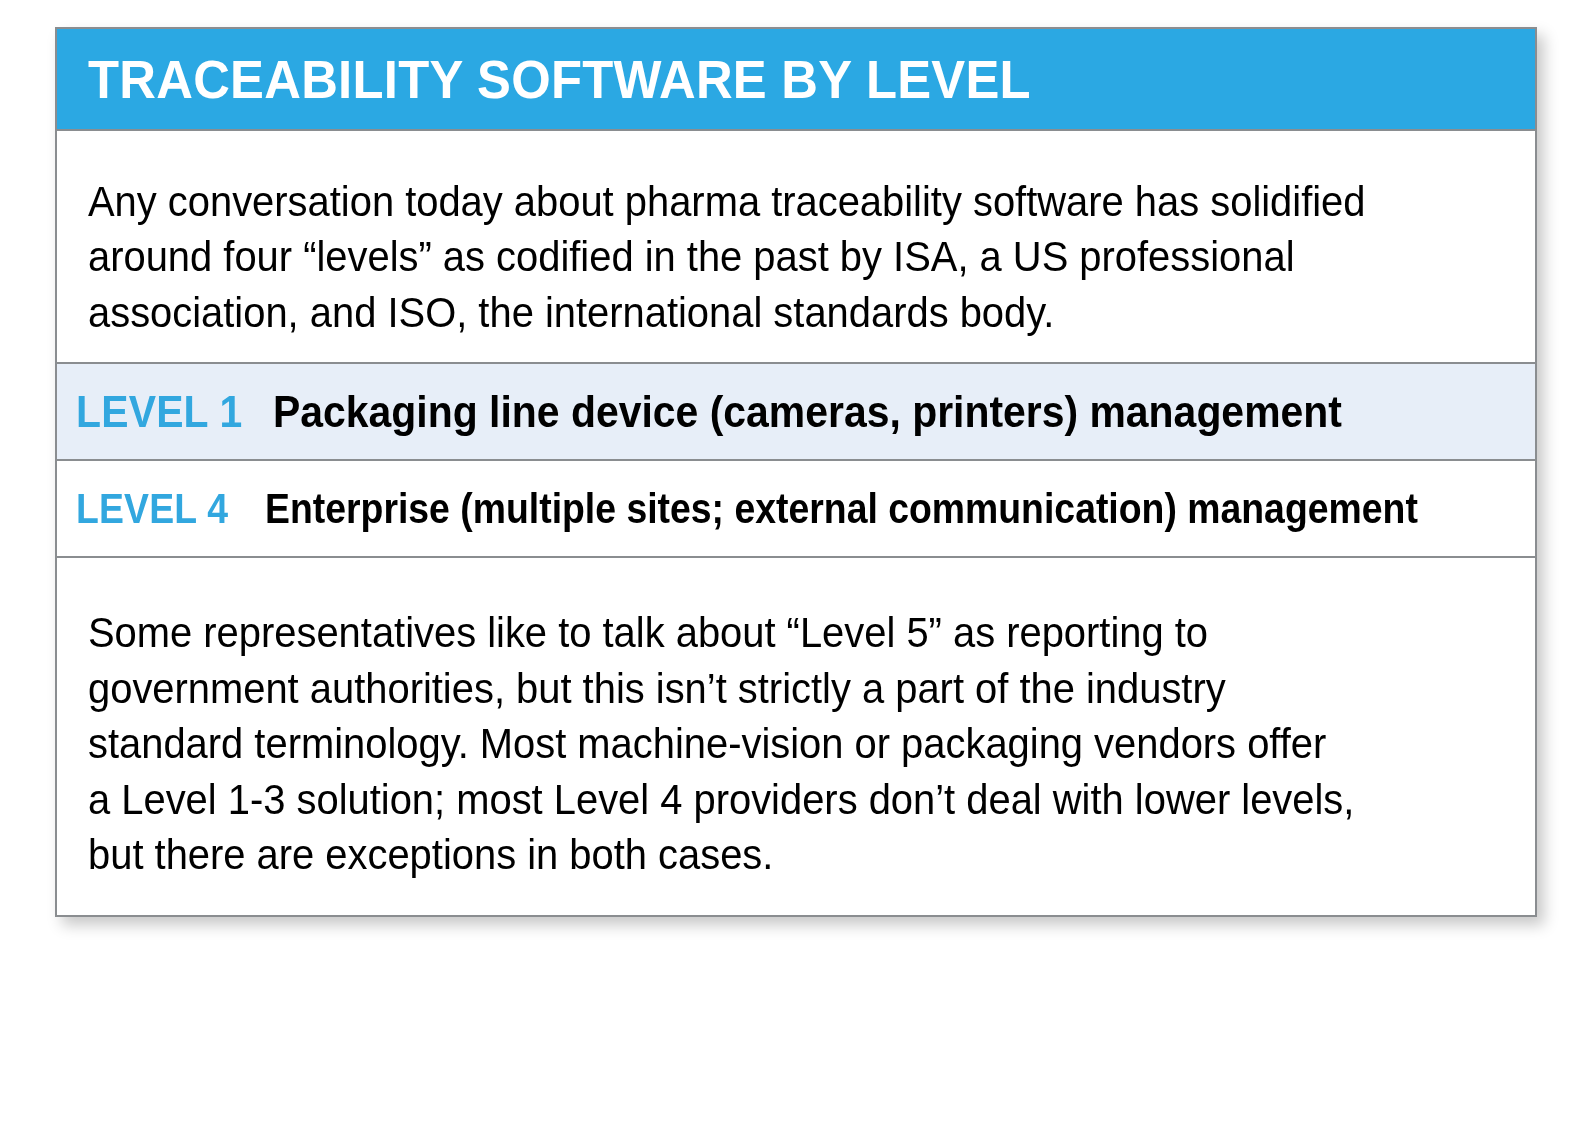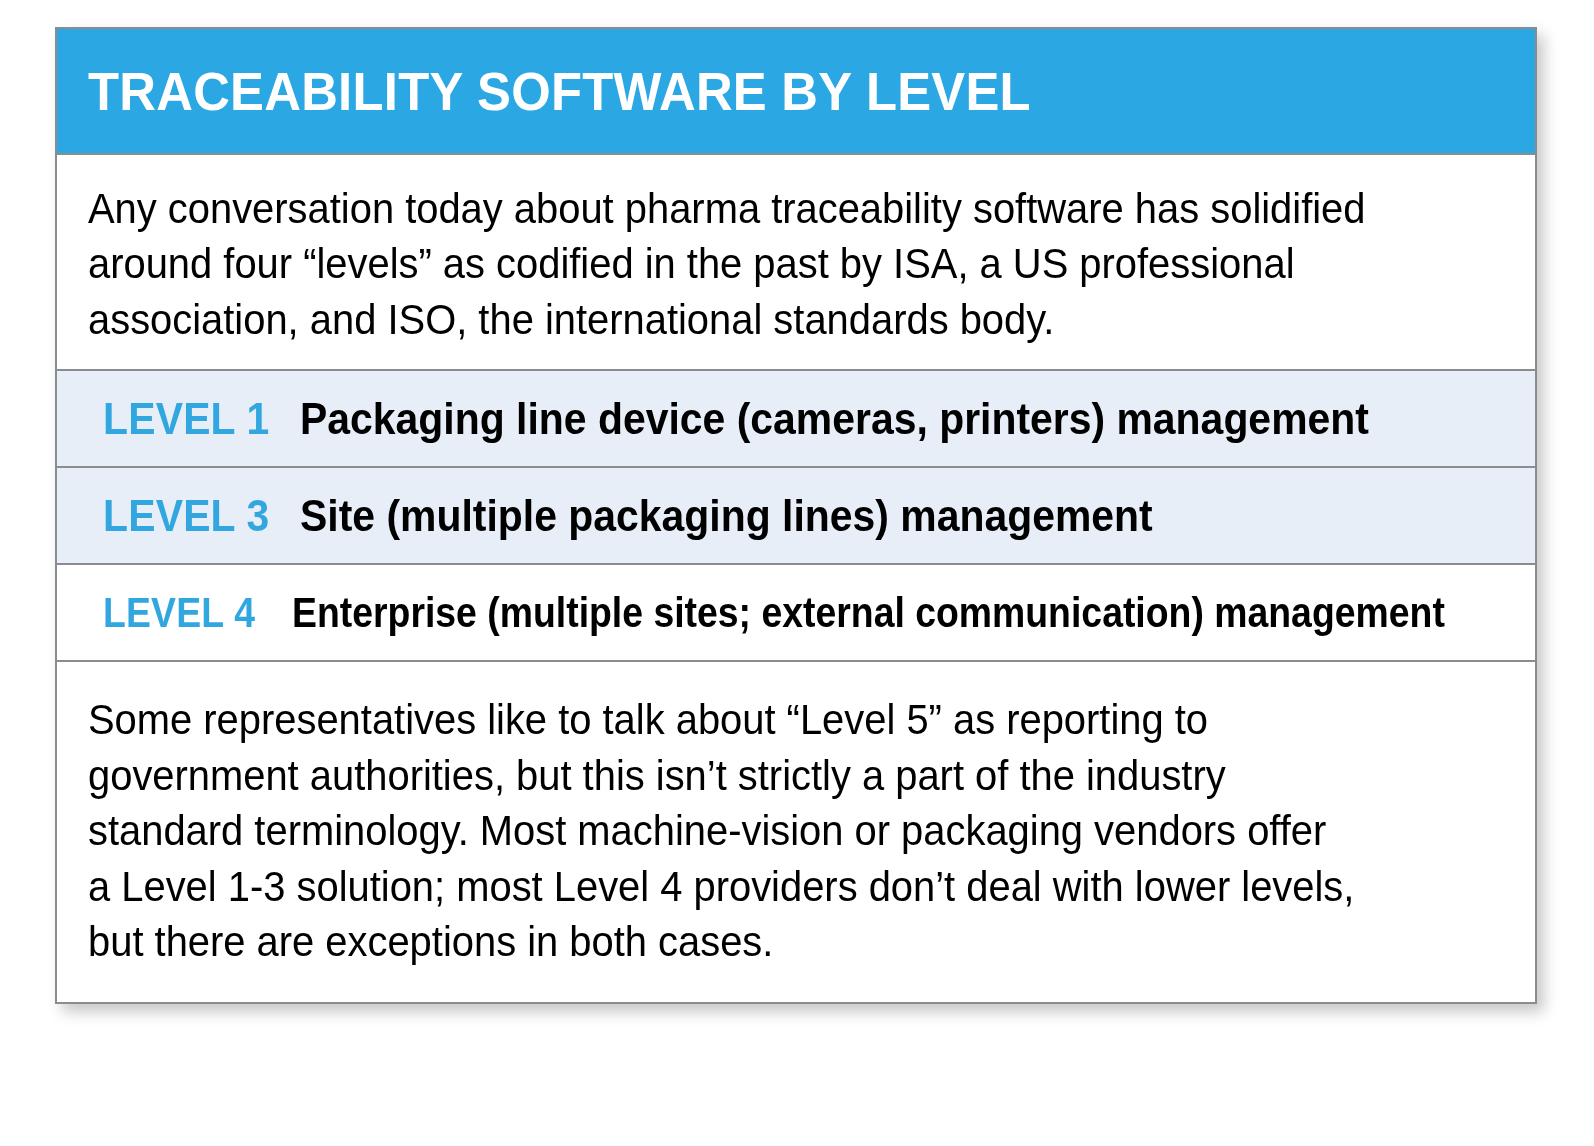--- a/index.html
+++ b/index.html
@@ -23,21 +23,21 @@
     width: 1482px;          
     box-sizing: border-box;
     border: 2px solid #8a8d90;
     background: #ffffff;
     box-shadow: 7px 8px 14px rgba(0,0,0,0.22);
   }
 
   
   .card-header {
     background: #2ba8e3;
-    height: 126px;
+    height: 102px;
     box-sizing: border-box;
     border-bottom: 2px solid #8a8d90;
     display: flex;
     align-items: center;
     padding: 0 31px;
   }
   .card-header .title {
     color: #ffffff;
     font-size: 54px;
     line-height: 1;
@@ -49,20 +49,21 @@
     transform-origin: left center;
     white-space: nowrap;
   }
 
   
   .para-block {
     box-sizing: border-box;
     background: #ffffff;
     padding: 26px 31px 22px 31px;
     border-bottom: 2px solid #8a8d90;
+    margin-top: 17px;
   }
   .para-block.last { border-bottom: none; padding-bottom: 32px; padding-top: 30px; }
 
   .para {
     color: #000000;
     font-size: 42px;
     line-height: 1.32;
     font-weight: 400;
     font-family: "Liberation Sans Narrow", "Liberation Sans", sans-serif;
     transform: scaleX(0.95);
@@ -72,21 +73,21 @@
   .para.justify { text-align: justify; text-justify: inter-word; }
   .para.justify > span { display: block; }
   .para.left { text-align: left; }
 
   
   .level-row {
     box-sizing: border-box;
     height: 97px;
     display: flex;
     align-items: center;
-    padding: 0 46px;
+    padding: 0 19px;
     border-bottom: 2px solid #8a8d90;
     background: #ffffff;
     white-space: nowrap;
   }
   .level-row.shaded { background: #e7eef8; }
 
   .level-label {
     color: #32a7df;
     font-weight: 700;
     font-size: 44px;
@@ -125,24 +126,20 @@
       <span style="text-align: left; display: block;">association, and ISO, the international standards body.</span>
     </div>
   </div>
 
   <div class="level-row shaded">
     <span class="level-label">LEVEL 1</span>
     <span class="level-desc">Packaging line device (cameras, printers) management</span>
   </div>
 
 
-  <div class="level-row shaded">
-    <span class="level-label">LEVEL 3</span>
-    <span class="level-desc">Site (multiple packaging lines) management</span>
-  </div>
 
   <div class="level-row compact">
     <span class="level-label">LEVEL 4</span>
     <span class="level-desc">Enterprise (multiple sites; external communication) management</span>
   </div>
 
   <div class="para-block last">
     <div class="para left">
       <span style="display: block;">Some representatives like to talk about “Level 5” as reporting to</span>
       <span style="display: block;">government authorities, but this isn’t strictly a part of the industry</span>

